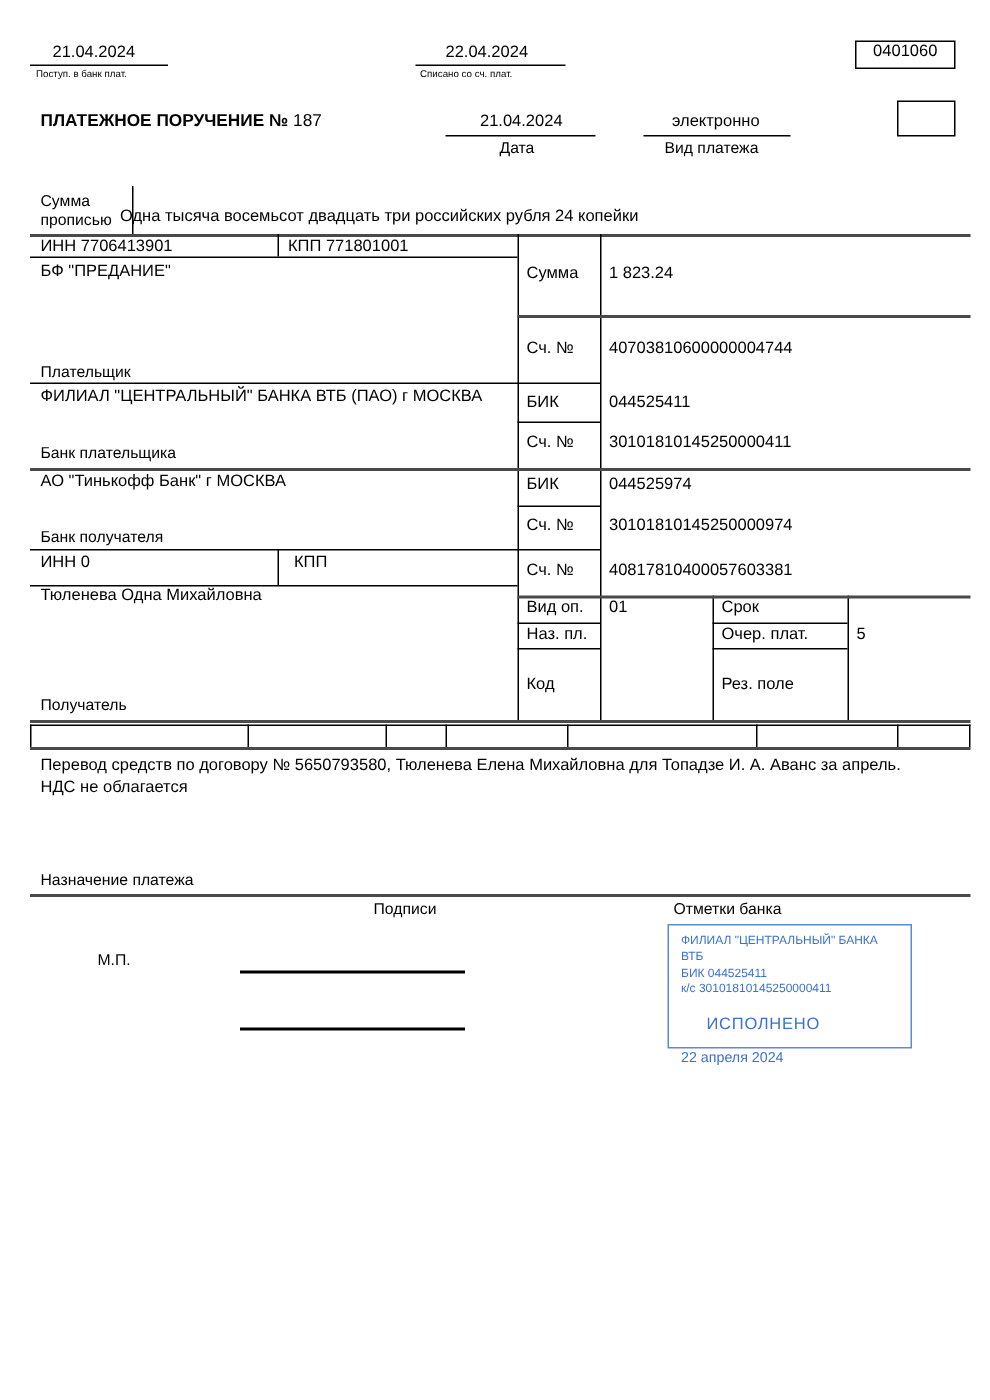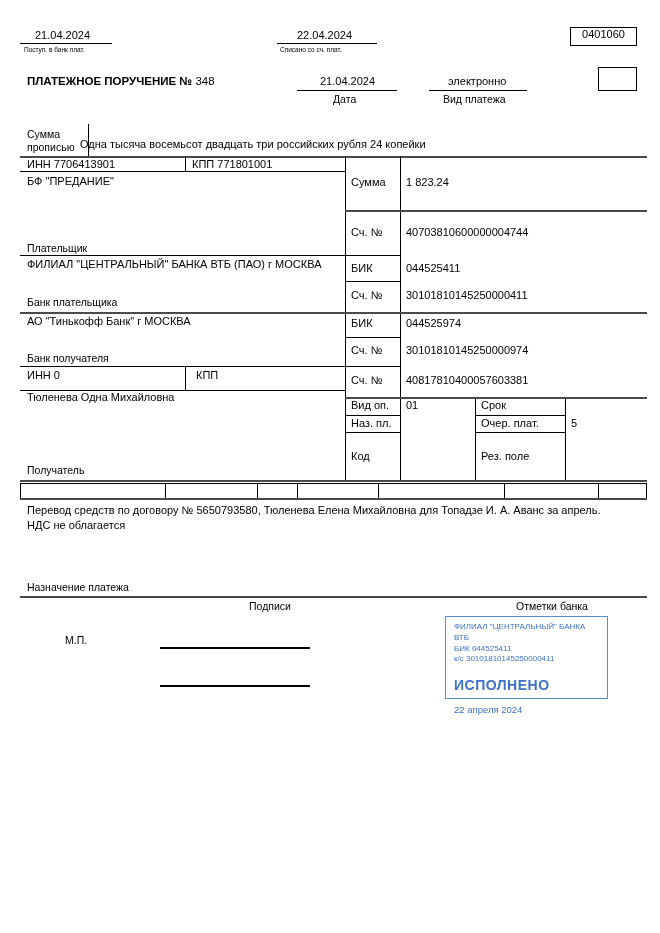--- a/index.html
+++ b/index.html
@@ -10,21 +10,21 @@
   .lbl{font-size:10.5px;}
   .b{font-weight:bold;}
   .hl{position:absolute;height:1px;background:#000;}
   .hl2{position:absolute;height:2px;background:#4a4a4a;}
   .vl{position:absolute;width:1px;background:#000;}
   .box{position:absolute;border:1.5px solid #000;box-sizing:border-box;}
   .ctr{display:flex;justify-content:center;}
   .stamp{position:absolute;left:445px;top:616px;width:163px;height:83px;
          border:1.5px solid #5b8ad8;box-sizing:border-box;color:#3c72cc;
          padding:5px 8px;font-size:8px;line-height:1.35;}
-  .stamp .big{font-weight:bold;font-size:14px;margin-top:11px;letter-spacing:.5px;}
+  .stamp .big{font-weight:normal;font-size:11px;margin-top:11px;letter-spacing:.5px;margin-left:17px;}
   .stamp .dt{font-size:9.5px;margin-top:9px;}
 </style>
 </head>
 <body>
 
 <div class="doc">
 
   <div class="t" style="left:35px;top:29px">21.04.2024</div>
   <div class="hl" style="left:20px;top:43px;width:92px"></div>
   <div class="t sm" style="left:24px;top:46px">Поступ. в банк плат.</div>
@@ -32,21 +32,21 @@
   <div class="t" style="left:297px;top:29px">22.04.2024</div>
   <div class="hl" style="left:277px;top:43px;width:100px"></div>
   <div class="t sm" style="left:280px;top:46px">Списано со сч. плат.</div>
 
   <div class="box ctr" style="left:570px;top:27px;width:67px;height:19px;font-size:11px">
     <span>0401060</span>
   </div>
 
   <div class="t b" style="left:27px;top:75px;font-size:11.5px">
     <span>ПЛАТЕЖНОЕ ПОРУЧЕНИЕ №</span>
-    <span style="font-weight:normal">348</span>
+    <span style="font-weight:normal">187</span>
   </div>
   <div class="t" style="left:320px;top:75px">21.04.2024</div>
   <div class="hl" style="left:297px;top:90px;width:100px"></div>
   <div class="t lbl" style="left:333px;top:93px">Дата</div>
 
   <div class="t" style="left:448px;top:75px">электронно</div>
   <div class="hl" style="left:429px;top:90px;width:98px"></div>
   <div class="t lbl" style="left:443px;top:93px">Вид платежа</div>
 
   <div class="box" style="left:598px;top:67px;width:39px;height:24px"></div>
@@ -134,21 +134,21 @@
   <div class="vl" style="left:504px;top:483px;height:15px"></div>
   <div class="vl" style="left:598px;top:483px;height:15px"></div>
   <div class="vl" style="left:646px;top:483px;height:15px"></div>
 
   <div class="t" style="left:27px;top:504px">Перевод средств по договору № 5650793580, Тюленева Елена Михайловна для Топадзе И. А. Аванс за апрель.</div>
   <div class="t" style="left:27px;top:519px">НДС не облагается</div>
   <div class="t lbl" style="left:27px;top:581px">Назначение платежа</div>
   <div class="hl2" style="left:20px;top:596px;width:627px"></div>
 
   <div class="t lbl" style="left:200px;top:600px;width:140px;text-align:center">Подписи</div>
-  <div class="t lbl" style="left:482px;top:600px;width:140px;text-align:center">Отметки банка</div>
+  <div class="t lbl" style="left:449px;top:600px;width:140px;">Отметки банка</div>
   <div class="t lbl" style="left:65px;top:634px">М.П.</div>
   <div class="hl" style="left:160px;top:647px;width:150px;height:1.5px"></div>
   <div class="hl" style="left:160px;top:685px;width:150px;height:1.5px"></div>
 
   <div class="stamp">
     <div>ФИЛИАЛ "ЦЕНТРАЛЬНЫЙ" БАНКА ВТБ</div>
     <div>БИК 044525411</div>
     <div>к/с 30101810145250000411</div>
     <div class="big">ИСПОЛНЕНО</div>
     <div class="dt">22 апреля 2024</div>

